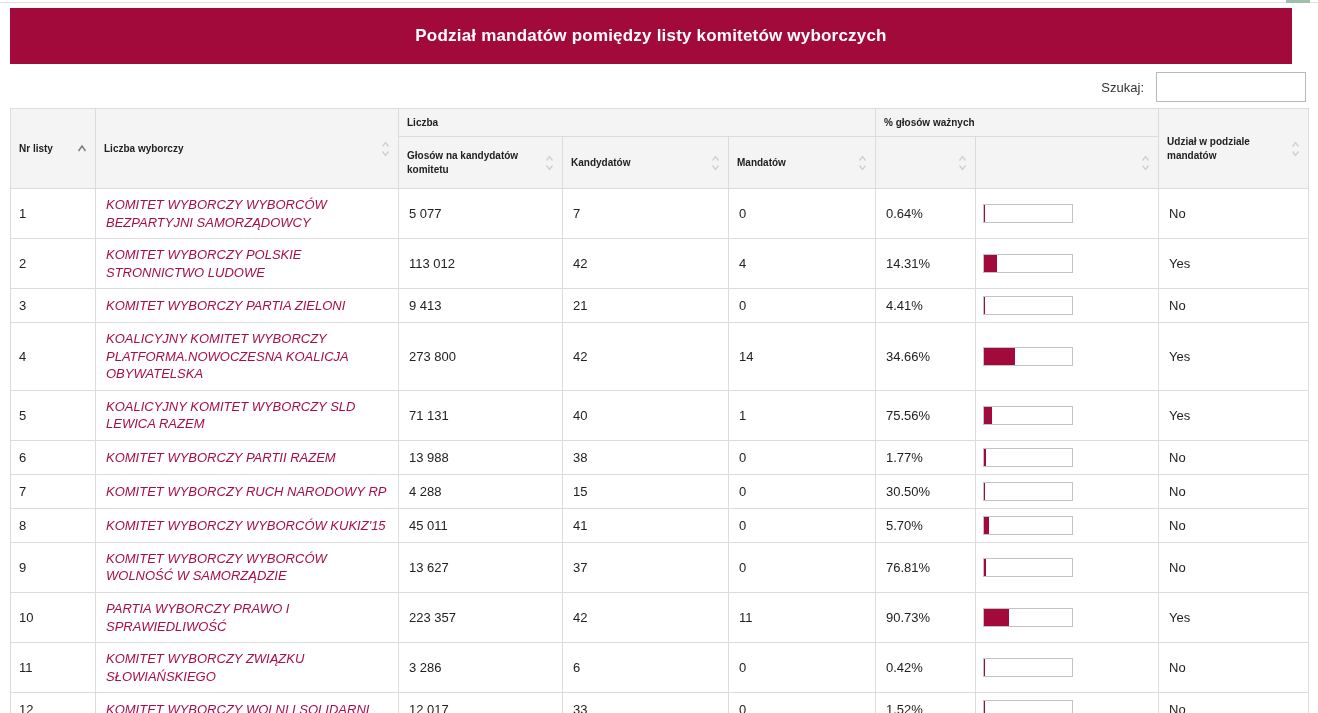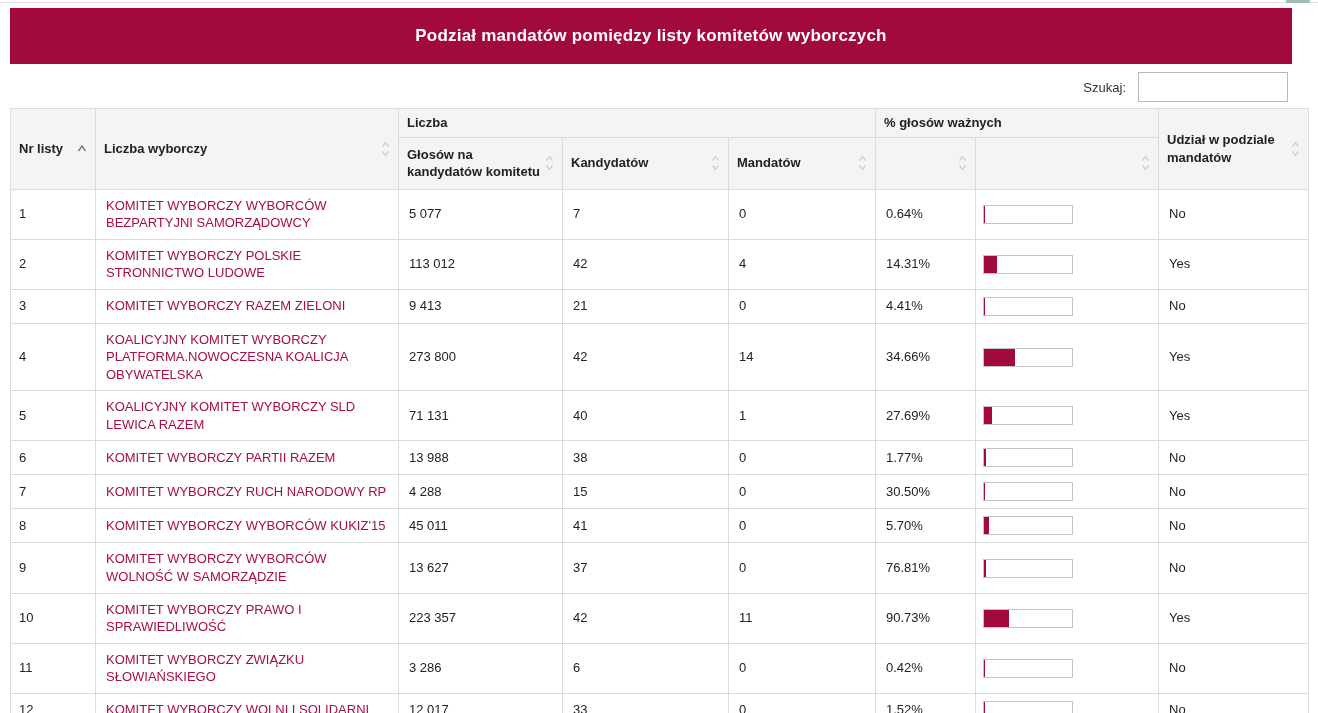--- a/index.html
+++ b/index.html
@@ -17,47 +17,47 @@
   .top-line{position:absolute;top:2px;left:0;width:1318px;height:1px;background:#e9dde1;}
   .top-right-frag{position:absolute;top:0;right:8px;width:24px;height:3px;background:#9fbfad;}
 
   .banner{
     margin:8px 26px 0 10px;height:56px;background:var(--accent);
     display:flex;align-items:center;justify-content:center;
   }
   .banner h1{margin:0;color:#ffffff;font-size:17px;font-weight:bold;letter-spacing:.2px;}
 
   .search-row{
-    margin:6px 30px 4px 12px;height:34px;
+    margin:6px 12px 4px 12px;height:34px;
     display:flex;justify-content:flex-end;align-items:center;gap:12px;
   }
   .search-label{font-size:13px;color:#333;}
   .search-input{
     width:150px;height:30px;border:1px solid #b9b9b9;background:#fff;
     font-size:13px;padding:0 6px;outline:none;
   }
 
   table.results{
     margin-left:10px;width:1298px;border-collapse:collapse;table-layout:fixed;
     font-size:13px;
   }
   th,td{border:1px solid var(--border);}
   th{
     background:var(--header-bg);font-weight:bold;text-align:left;
-    padding:5px 8px;color:#222;font-size:13px;line-height:1.35;
+    padding:5px 8px;color:#222;font-size:10px;line-height:1.35;
   }
   tr.h1 th.group{height:28px;}
   tr.h2 th{height:52px;}
   .th-flex{display:flex;justify-content:space-between;align-items:center;gap:4px;width:100%;}
   .sort-icon{flex:0 0 auto;display:inline-flex;}
 
   td{padding:7px 10px;vertical-align:middle;line-height:1.35;color:#222;}
   td.c-num{white-space:nowrap;}
   td.c-nr{padding-left:8px;}
-  a.committee-link{color:var(--link);text-decoration:none;cursor:pointer;}
+  a.committee-link{color:var(--link);text-decoration:none;cursor:pointer;font-style:italic;}
 
   td.c-bar{padding:7px 10px 7px 7px;}
   .bar{
     width:90px;height:19px;border:1px solid #c3c3c3;background:#ffffff;overflow:hidden;
   }
   .bar-fill{height:100%;background:var(--accent);width:0;}
 </style>
 </head>
 <body>
 
@@ -214,21 +214,21 @@
       <div class="bar">
         <div class="bar-fill" style="width: 14.31%;"></div>
       </div>
     </td>
     <td class="c-ud">Yes</td>
   </tr>
 
   <tr>
     <td class="c-nr">3</td>
     <td class="c-kom">
-      <a class="committee-link">KOMITET WYBORCZY RAZEM ZIELONI</a>
+      <a class="committee-link">KOMITET WYBORCZY PARTIA ZIELONI</a>
     </td>
     <td class="c-num">9 413</td>
     <td class="c-num">21</td>
     <td class="c-num">0</td>
     <td class="c-num">4.41%</td>
     <td class="c-bar">
       <div class="bar">
         <div class="bar-fill" style="width: 1.19%;"></div>
       </div>
     </td>
@@ -253,21 +253,21 @@
   </tr>
 
   <tr>
     <td class="c-nr">5</td>
     <td class="c-kom">
       <a class="committee-link">KOALICYJNY KOMITET WYBORCZY SLD LEWICA RAZEM</a>
     </td>
     <td class="c-num">71 131</td>
     <td class="c-num">40</td>
     <td class="c-num">1</td>
-    <td class="c-num">27.69%</td>
+    <td class="c-num">75.56%</td>
     <td class="c-bar">
       <div class="bar">
         <div class="bar-fill" style="width: 9%;"></div>
       </div>
     </td>
     <td class="c-ud">Yes</td>
   </tr>
 
   <tr>
     <td class="c-nr">6</td>
@@ -333,21 +333,21 @@
       <div class="bar">
         <div class="bar-fill" style="width: 1.98%;"></div>
       </div>
     </td>
     <td class="c-ud">No</td>
   </tr>
 
   <tr>
     <td class="c-nr">10</td>
     <td class="c-kom">
-      <a class="committee-link">KOMITET WYBORCZY PRAWO I SPRAWIEDLIWOŚĆ</a>
+      <a class="committee-link">PARTIA WYBORCZY PRAWO I SPRAWIEDLIWOŚĆ</a>
     </td>
     <td class="c-num">223 357</td>
     <td class="c-num">42</td>
     <td class="c-num">11</td>
     <td class="c-num">90.73%</td>
     <td class="c-bar">
       <div class="bar">
         <div class="bar-fill" style="width: 28.27%;"></div>
       </div>
     </td>

